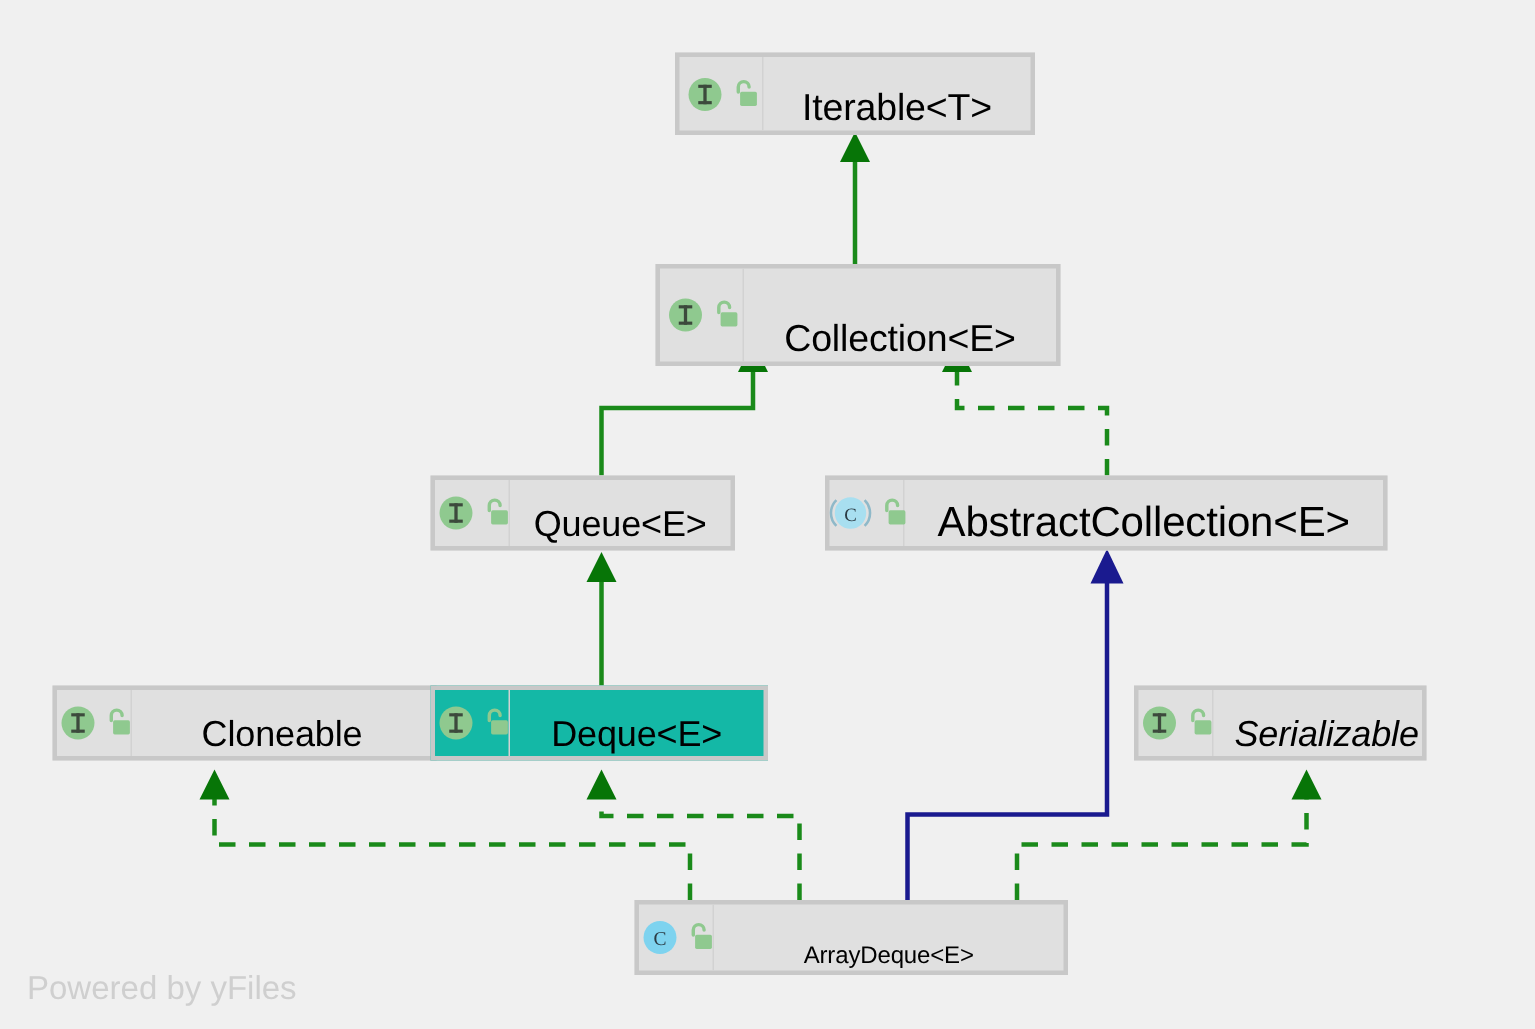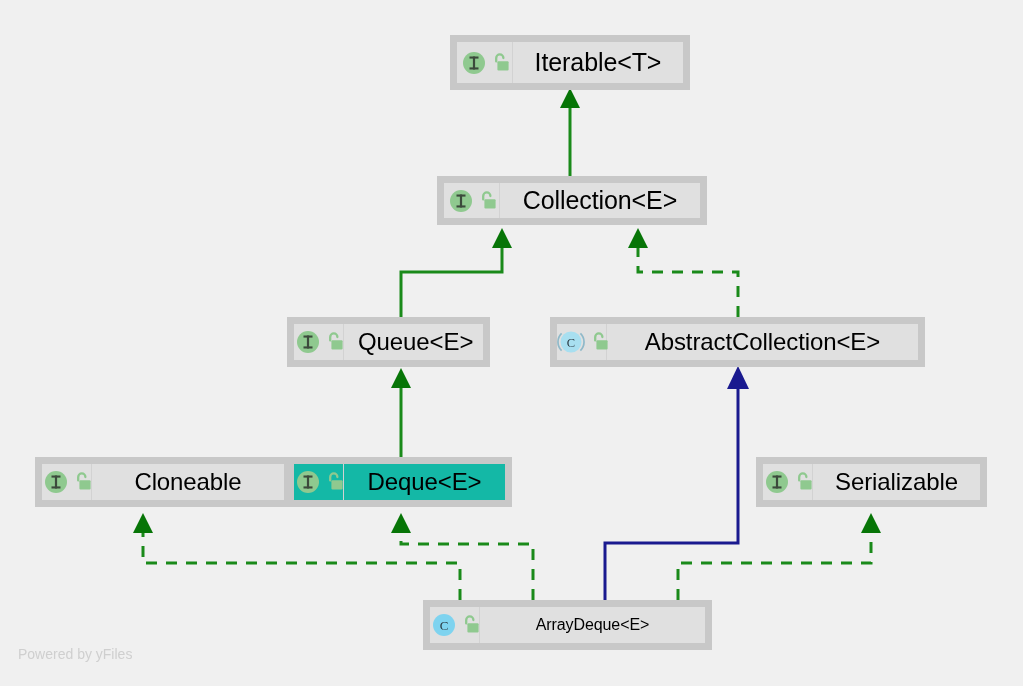--- a/index.html
+++ b/index.html
@@ -11,23 +11,23 @@
     overflow:hidden;
     position:relative;
   }
   #canvas{position:absolute;left:0;top:0;width:1023px;height:686px;}
   svg#edges{position:absolute;left:0;top:0;width:1023px;height:686px;}
 
   .node{
     position:absolute;
     box-sizing:border-box;
     background:#e0e0e0;
-    border:7px solid #737373;
+    border:3px solid #737373;
     display:flex;
-    align-items:center;
+    align-items:flex-end;
     z-index:5;
   }
   .node .icon-cell{
     height:100%;
     display:flex;
     align-items:center;
     justify-content:center;
     gap:4px;
     border-right:1px solid #d2d2d2;
     padding:0 7px 0 9px;
@@ -40,21 +40,21 @@
     color:#000000;
     white-space:nowrap;
     padding:0 14px;
     letter-spacing:-0.1px;
   }
   .badge{display:block;line-height:0;}
   .watermark{
     position:absolute;
     left:18px;top:646px;
     color:#cfcfcf;
-    font-size:14px;
+    font-size:22px;
     font-family:"Liberation Sans", sans-serif;
     user-select:none;
     z-index:2;
   }
 </style>
 </head>
 <body>
 
 <div id="canvas">
 
@@ -112,21 +112,21 @@
                 <rect x="8.5" y="17.4" width="9" height="2.1"></rect>
               </g>
             </svg></span>
           <span class="badge"><svg width="19" height="22" viewBox="0 0 19 22">
               <path d="M5.2 9.4 V6.0 a3.6 3.6 0 0 1 7.2 0" stroke="#8fc98f" stroke-width="2.3" fill="none" stroke-linecap="round"></path>
               <rect x="6.4" y="9.2" width="11.2" height="9.4" rx="1.1" fill="#8fc98f"></rect>
             </svg></span>
         </div>
         <div class="label" style="font-size: 25px;">Iterable&lt;T&gt;</div>
       </div>
-      <div class="node" style="left: 437px; top: 176px; width: 270px; height: 49px; background: rgb(224, 224, 224); border-color: rgb(200, 200, 200);">
+      <div class="node" style="left: 437px; top: 176px; width: 270px; height: 68px; background: rgb(224, 224, 224); border-color: rgb(200, 200, 200);">
         <div class="icon-cell" style="width: 56px;">
           <span class="badge"><svg width="26" height="26" viewBox="0 0 26 26">
               <circle cx="13" cy="13" r="11" fill="#8fc98f"></circle>
               <g fill="#3c4a3c">
                 <rect x="8.5" y="6.5" width="9" height="2.1"></rect>
                 <rect x="11.9" y="6.5" width="2.2" height="13"></rect>
                 <rect x="8.5" y="17.4" width="9" height="2.1"></rect>
               </g>
             </svg></span>
           <span class="badge"><svg width="19" height="22" viewBox="0 0 19 22">
@@ -159,21 +159,21 @@
               <circle cx="15" cy="13" r="10.5" fill="#a8dff0"></circle>
               <text x="15" y="18" text-anchor="middle" font-size="12.5" font-family="Liberation Serif, serif" fill="#2b3b44">C</text>
               <path d="M5.6 4.4 A12 12 0 0 0 5.6 21.6" stroke="#8fb9c9" stroke-width="1.7" fill="none"></path>
               <path d="M24.4 4.4 A12 12 0 0 1 24.4 21.6" stroke="#8fb9c9" stroke-width="1.7" fill="none"></path>
             </svg></span>
           <span class="badge"><svg width="19" height="22" viewBox="0 0 19 22">
               <path d="M5.2 9.4 V6.0 a3.6 3.6 0 0 1 7.2 0" stroke="#8fc98f" stroke-width="2.3" fill="none" stroke-linecap="round"></path>
               <rect x="6.4" y="9.2" width="11.2" height="9.4" rx="1.1" fill="#8fc98f"></rect>
             </svg></span>
         </div>
-        <div class="label" style="font-size: 24px;">AbstractCollection&lt;E&gt;</div>
+        <div class="label" style="font-size: 28px;">AbstractCollection&lt;E&gt;</div>
       </div>
       <div class="node" style="left: 35px; top: 457px; width: 256px; height: 50px; background: rgb(224, 224, 224); border-color: rgb(200, 200, 200);">
         <div class="icon-cell" style="width: 50px;">
           <span class="badge"><svg width="26" height="26" viewBox="0 0 26 26">
               <circle cx="13" cy="13" r="11" fill="#8fc98f"></circle>
               <g fill="#3c4a3c">
                 <rect x="8.5" y="6.5" width="9" height="2.1"></rect>
                 <rect x="11.9" y="6.5" width="2.2" height="13"></rect>
                 <rect x="8.5" y="17.4" width="9" height="2.1"></rect>
               </g>
@@ -195,21 +195,21 @@
                 <rect x="8.5" y="17.4" width="9" height="2.1"></rect>
               </g>
             </svg></span>
           <span class="badge"><svg width="19" height="22" viewBox="0 0 19 22">
               <path d="M5.2 9.4 V6.0 a3.6 3.6 0 0 1 7.2 0" stroke="#8fc98f" stroke-width="2.3" fill="none" stroke-linecap="round"></path>
               <rect x="6.4" y="9.2" width="11.2" height="9.4" rx="1.1" fill="#8fc98f"></rect>
             </svg></span>
         </div>
         <div class="label" style="font-size: 24px;">Deque&lt;E&gt;</div>
       </div>
-      <div class="node" style="left: 756px; top: 457px; width: 231px; height: 50px; background: rgb(224, 224, 224); border-color: rgb(200, 200, 200);">
+      <div class="node" style="left: 756px; top: 457px; width: 195px; height: 50px; background: rgb(224, 224, 224); border-color: rgb(200, 200, 200); font-style: italic;">
         <div class="icon-cell" style="width: 50px;">
           <span class="badge"><svg width="26" height="26" viewBox="0 0 26 26">
               <circle cx="13" cy="13" r="11" fill="#8fc98f"></circle>
               <g fill="#3c4a3c">
                 <rect x="8.5" y="6.5" width="9" height="2.1"></rect>
                 <rect x="11.9" y="6.5" width="2.2" height="13"></rect>
                 <rect x="8.5" y="17.4" width="9" height="2.1"></rect>
               </g>
             </svg></span>
           <span class="badge"><svg width="19" height="22" viewBox="0 0 19 22">

